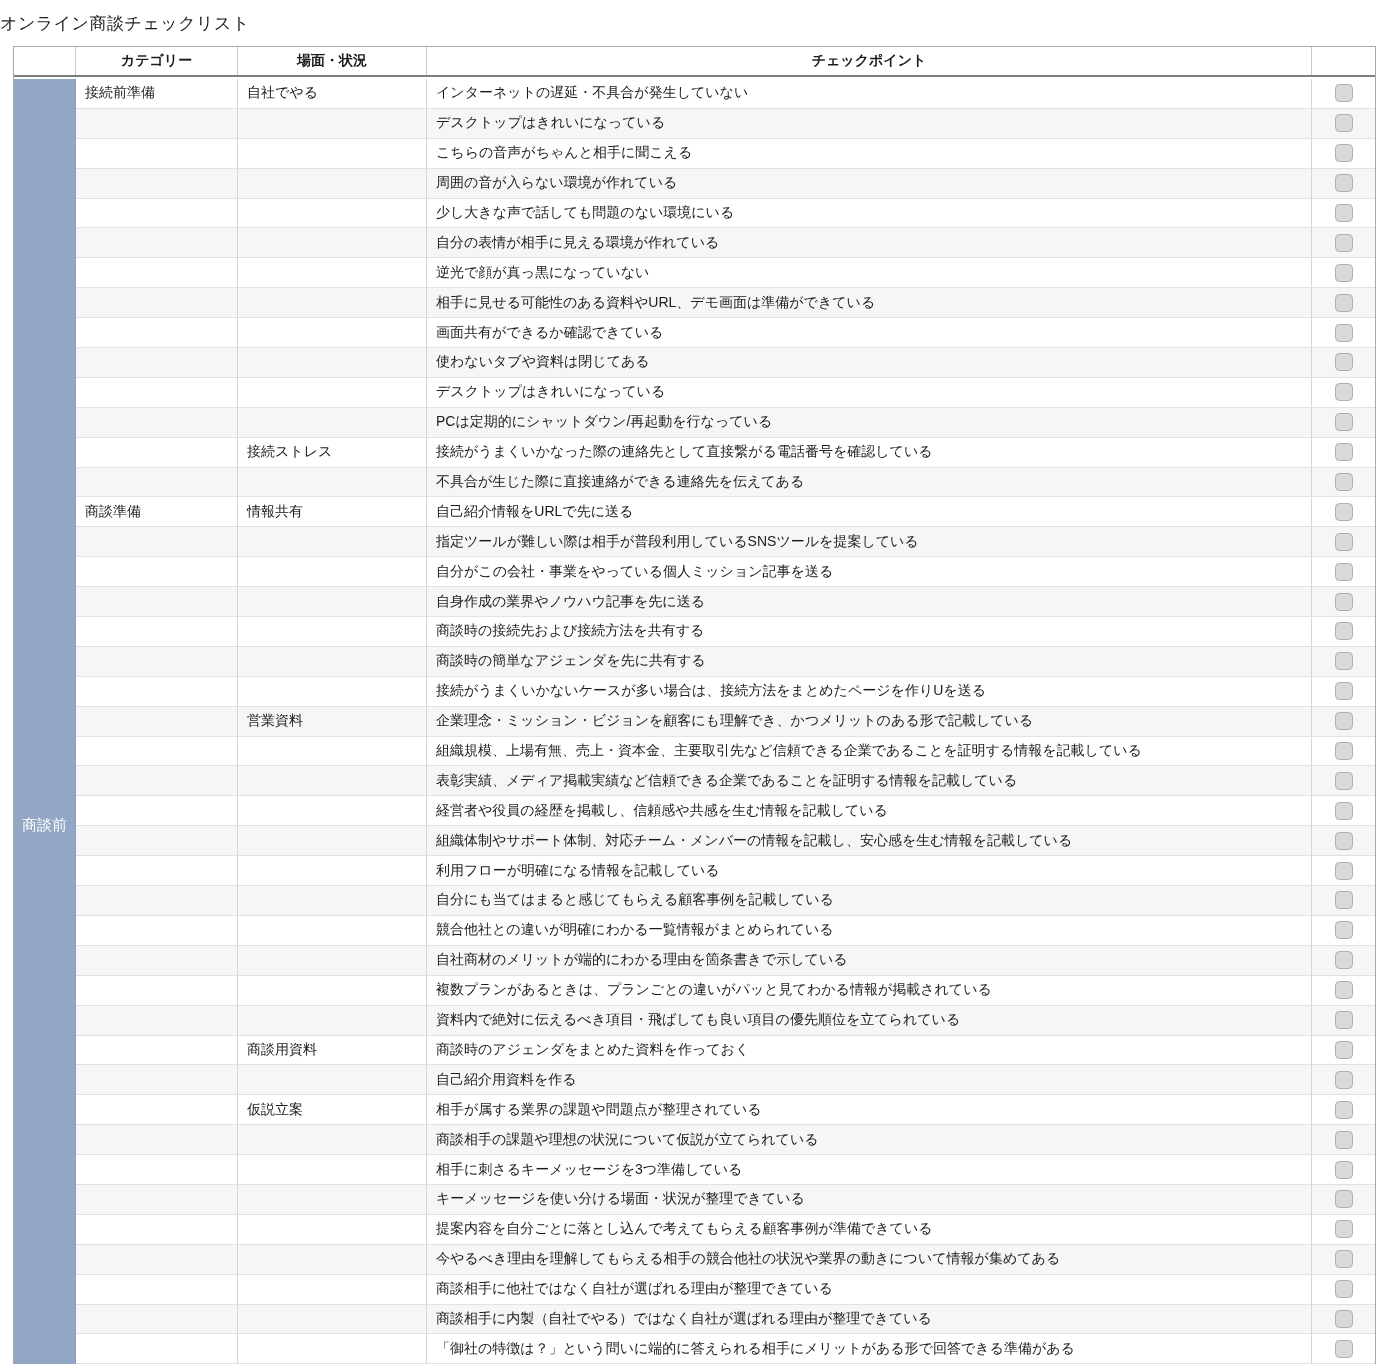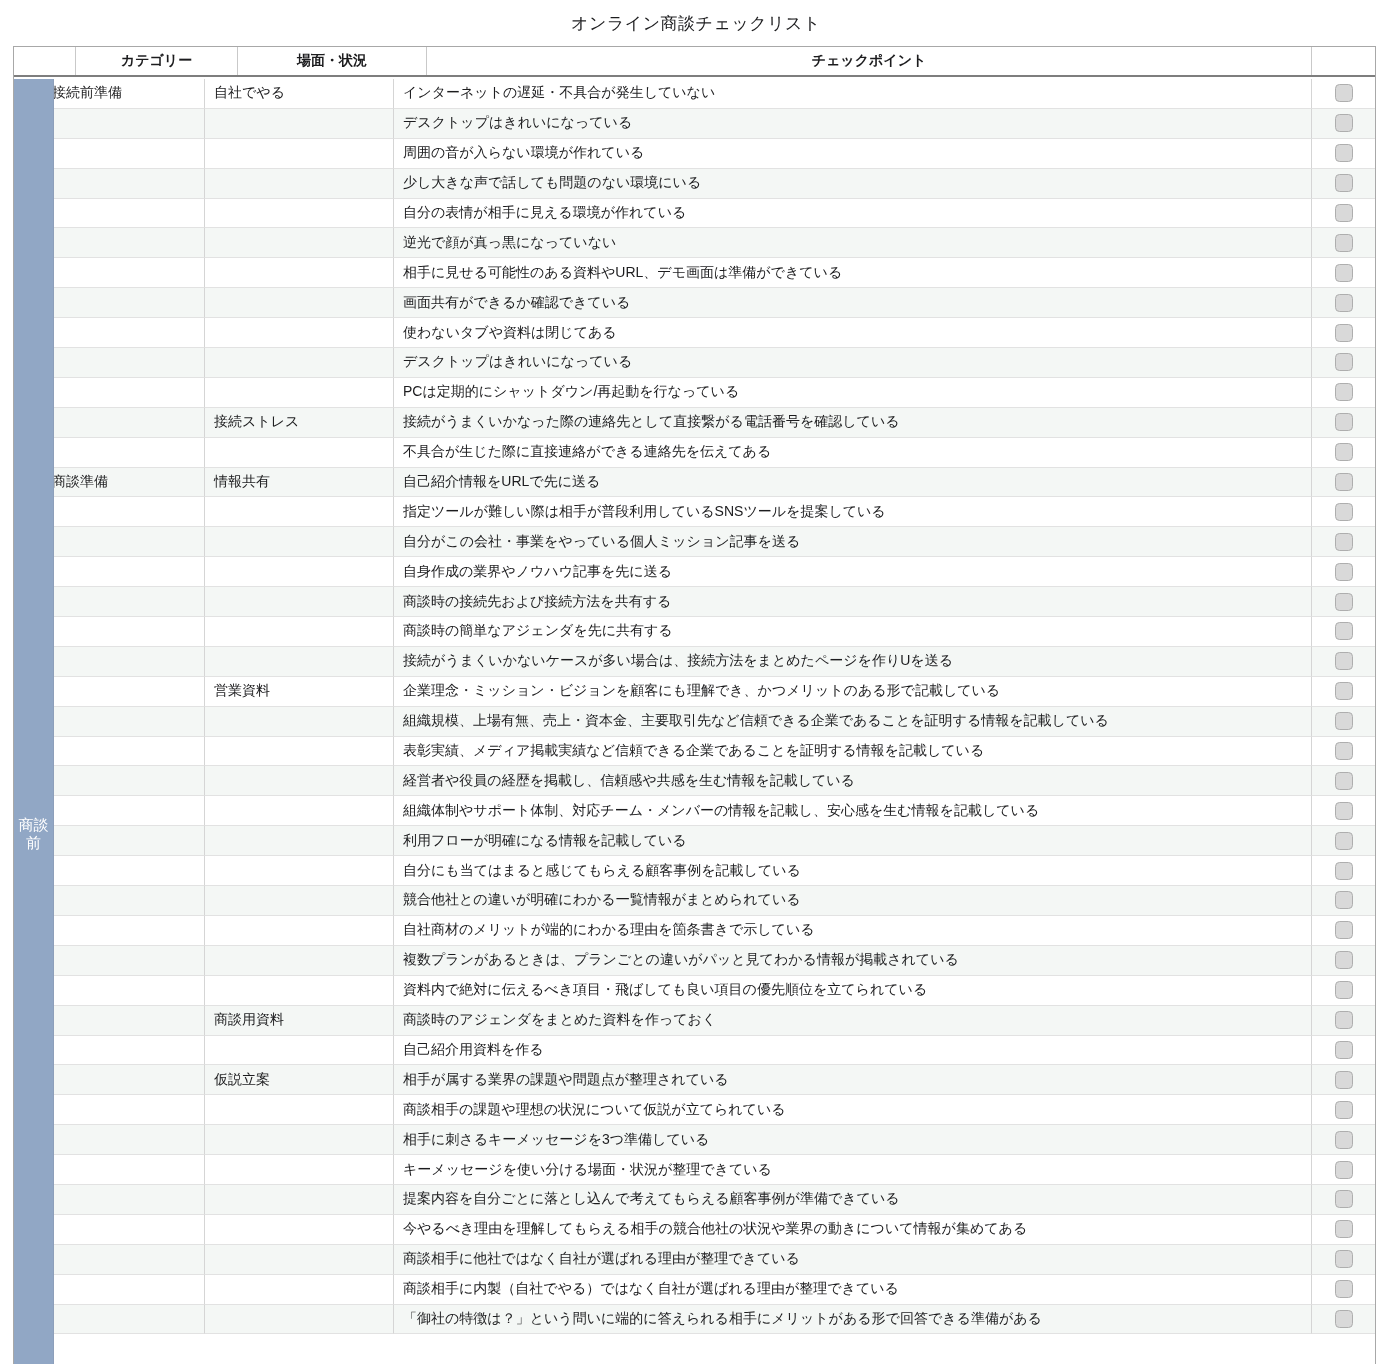--- a/index.html
+++ b/index.html
@@ -1,39 +1,39 @@
 <!DOCTYPE html>
 <html style="--band: #91a7c5; --stripe: #f4f7f5; --checkbox-fill: #d9d9d9; --checkbox-border: #aeaeae;"><head>
 <meta charset="utf-8">
 <style>
   * { margin:0; padding:0; box-sizing:border-box; }
   html,body { width:1392px; height:1364px; background:#ffffff; overflow:hidden;
     font-family:"Liberation Sans", sans-serif; color:#1c1c1e; }
-  .title { text-align:center; padding-top:13px; font-size:17px; font-weight:500;
+  .title { text-align:left; padding-top:13px; font-size:17px; font-weight:500;
     letter-spacing:0.5px; line-height:22px; }
   .table { position:relative; margin:11px 16px 0 13px; width:1363px; height:1318px;
     border-top:1px solid #a8a8a8; border-left:1px solid #a8a8a8; border-right:1px solid #a8a8a8;
     overflow:hidden; background:#ffffff; }
   .header-row { display:grid; grid-template-columns:62px 162px 189px 1fr 63px;
     height:30px; border-bottom:2px solid #7e7e7e; background:#ffffff;
     position:relative; z-index:3; }
   .header-cell { display:flex; align-items:center; justify-content:center;
     font-weight:bold; font-size:14px; border-right:1px solid #c9c9c9;text-align:center; }
   .header-cell:last-child { border-right:none; }
-  .body { position:absolute; top:32px; left:0; right:0; bottom:0; margin-left:29px; }
+  .body { position:absolute; top:32px; left:0; right:0; bottom:0; margin-left:62px; }
   .row { display:grid; grid-template-columns:162px 189px 1fr 63px; height:29.9px;
     background:#ffffff; }
   .row:nth-child(even) { background:var(--stripe, #f4f7f5); }
   .cell { border-bottom:1px solid #e2e2e2; border-right:1px solid #d5d5d5;
     display:flex; align-items:center; padding:0 9px; font-size:14px;
     overflow:hidden; white-space:nowrap; }
   .cell.check { border-right:none; justify-content:center; padding:0; }
   .checkbox { width:18px; height:18px; border-radius:4.5px; flex:0 0 auto;
     background:var(--checkbox-fill, #d9d9d9); border:1.5px solid var(--checkbox-border, #aeaeae); }
-  .band { position:absolute; top:32px; left:0; bottom:0; width:40px; z-index:2;
+  .band { position:absolute; top:32px; left:0; bottom:0; width:62px; z-index:2;
     background:var(--band, #91a7c5); border-right:1px solid #8d9fba; }
   .band-label { position:absolute; top:737px; left:0; width:100%; text-align:center;
     color:#ffffff; font-size:15px; line-height:18px; }
 </style>
 </head>
 <body>
 
 <div class="title">オンライン商談チェックリスト</div>
 
 <div class="table">
@@ -61,20 +61,28 @@
 
   <div class="row">
     <div class="cell"></div>
     <div class="cell"></div>
     <div class="cell">デスクトップはきれいになっている</div>
     <div class="cell check">
       <span class="checkbox"></span>
     </div>
   </div>
 
+  <div class="row">
+    <div class="cell"></div>
+    <div class="cell"></div>
+    <div class="cell">こちらの音声がちゃんと相手に聞こえる</div>
+    <div class="cell check">
+      <span class="checkbox"></span>
+    </div>
+  </div>
 
   <div class="row">
     <div class="cell"></div>
     <div class="cell"></div>
     <div class="cell">周囲の音が入らない環境が作れている</div>
     <div class="cell check">
       <span class="checkbox"></span>
     </div>
   </div>
 

